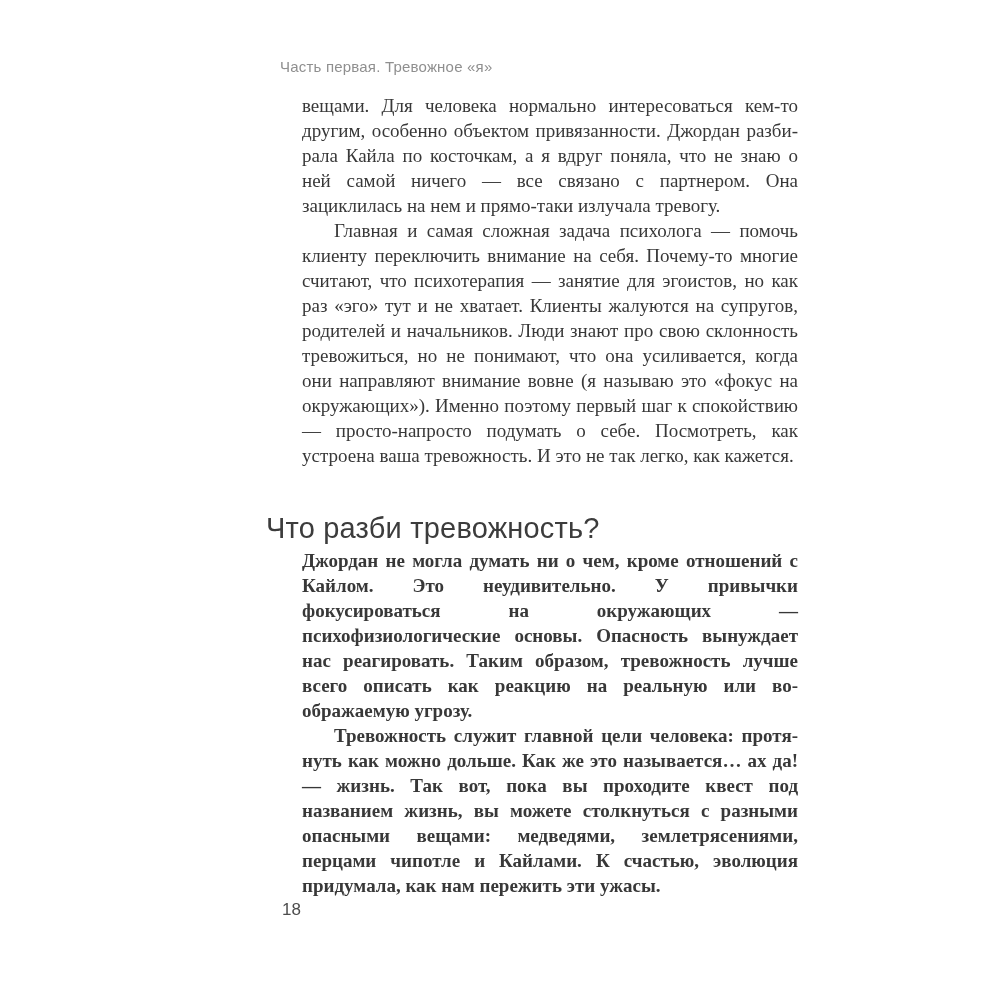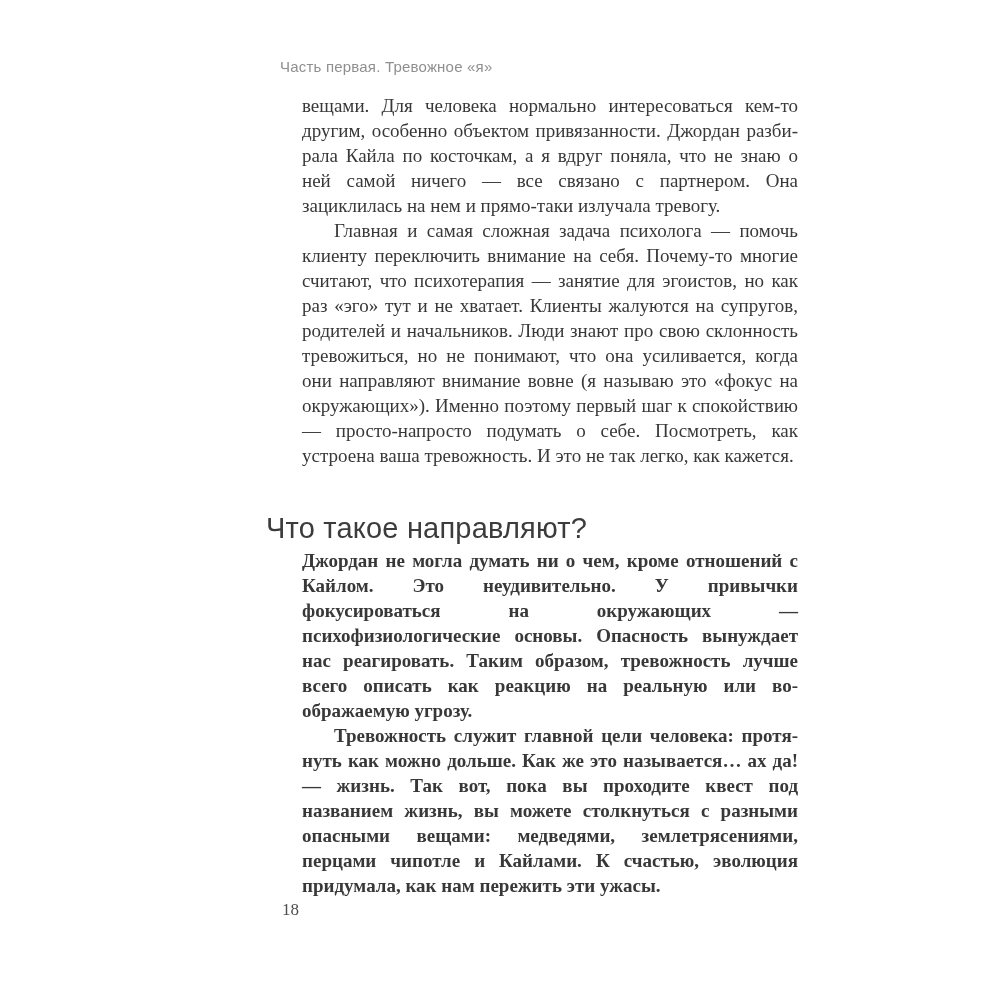--- a/index.html
+++ b/index.html
@@ -53,38 +53,38 @@
     font-size: 29px;
     font-weight: 400;
     letter-spacing: 0.2px;
     color: #3c3c3c;
     white-space: nowrap;
   }
   .page-number {
     position: absolute;
     left: 282px;
     top: 900px;
-    font-family: Liberation Serif, serif;
+    font-family: Liberation Sans, sans-serif;
     font-size: 17px;
     color: #4d4d4d;
   }
 </style>
 </head>
 <body>
 
 <div class="scan-page">
 
   <div class="running-head">Часть первая. Тревожное «я»</div>
 
   <div class="text-block text-block-1">
     <p>вещами. Для человека нормально интересоваться кем-то другим, особенно объектом привязанности. Джордан разби­рала Кайла по косточкам, а я вдруг поняла, что не знаю о ней самой ничего — все связано с партнером. Она зациклилась на нем и прямо-таки излучала тревогу.</p>
     <p class="indent">Главная и самая сложная задача психолога — помочь клиенту переключить внимание на себя. Почему-то многие считают, что психотерапия — занятие для эгоистов, но как раз «эго» тут и не хватает. Клиенты жалуются на супругов, родителей и начальников. Люди знают про свою склон­ность тревожиться, но не понимают, что она усиливается, когда они направляют внимание вовне (я называю это «фо­кус на окружающих»). Именно поэтому первый шаг к спо­койствию — просто-напросто подумать о себе. Посмотреть, как устроена ваша тревожность. И это не так легко, как ка­жется.</p>
   </div>
 
-  <h2 class="section-heading">Что такое направляют?</h2>
+  <h2 class="section-heading">Что разби тревожность?</h2>
 
   <div class="text-block text-block-2">
     <p>Джордан не могла думать ни о чем, кроме отношений с Кай­лом. Это неудивительно. У привычки фокусироваться на окружающих — психофизиологические основы. Опас­ность вынуждает нас реагировать. Таким образом, тревож­ность лучше всего описать как реакцию на реальную или во­ображаемую угрозу.</p>
     <p class="indent">Тревожность служит главной цели человека: протя­нуть как можно дольше. Как же это называется… ах да! — жизнь. Так вот, пока вы проходите квест под названием жизнь, вы можете столкнуться с разными опасными ве­щами: медведями, землетрясениями, перцами чипотле и Кайлами. К счастью, эволюция придумала, как нам пе­режить эти ужасы.</p>
   </div>
 
   <div class="page-number">18</div>
 
 </div>
 

